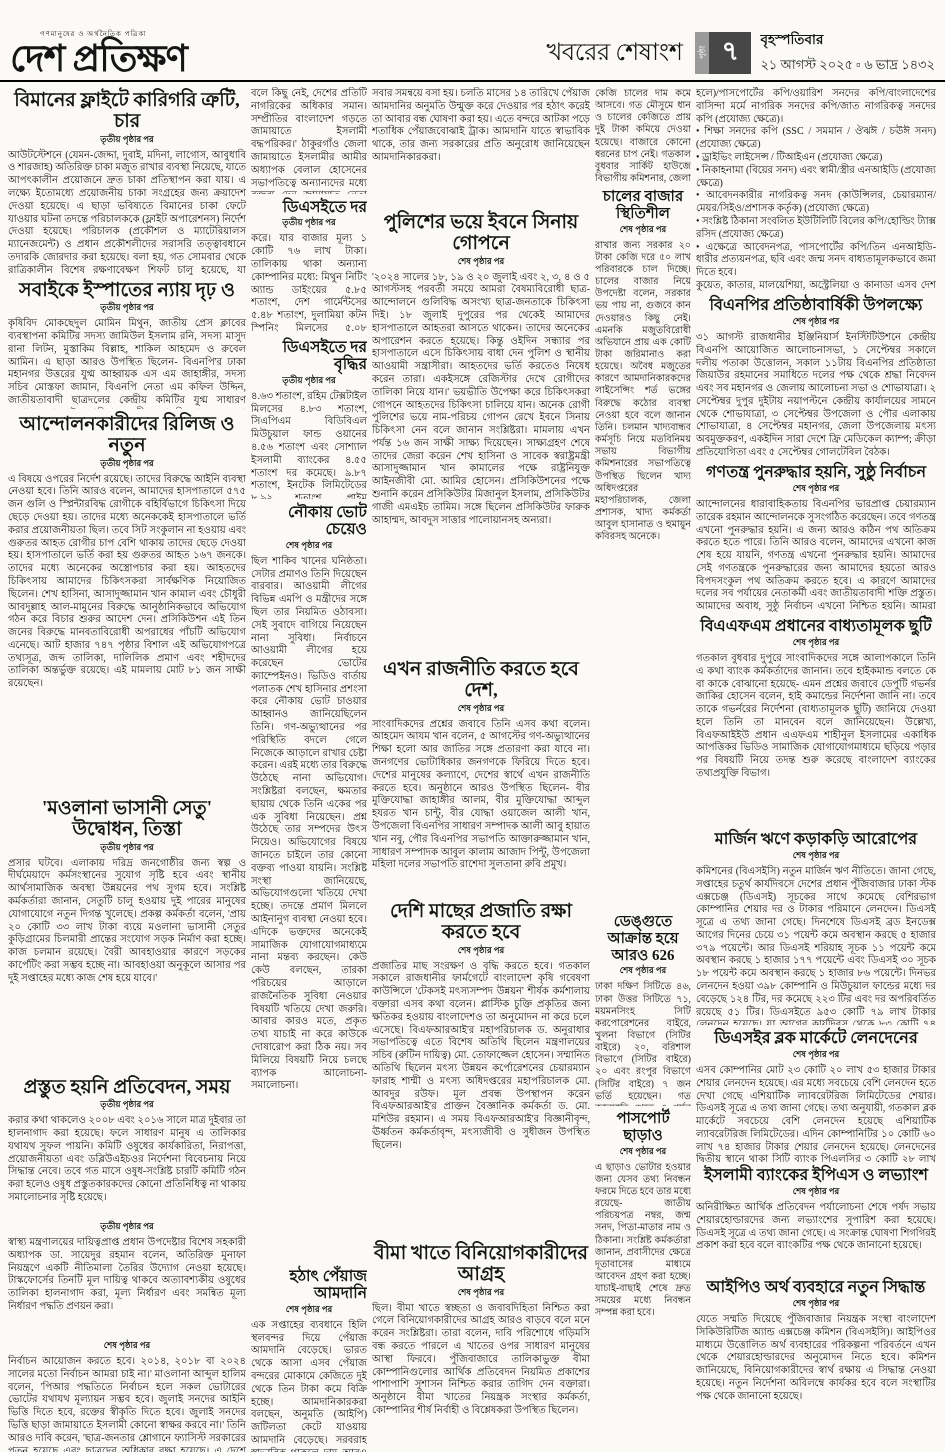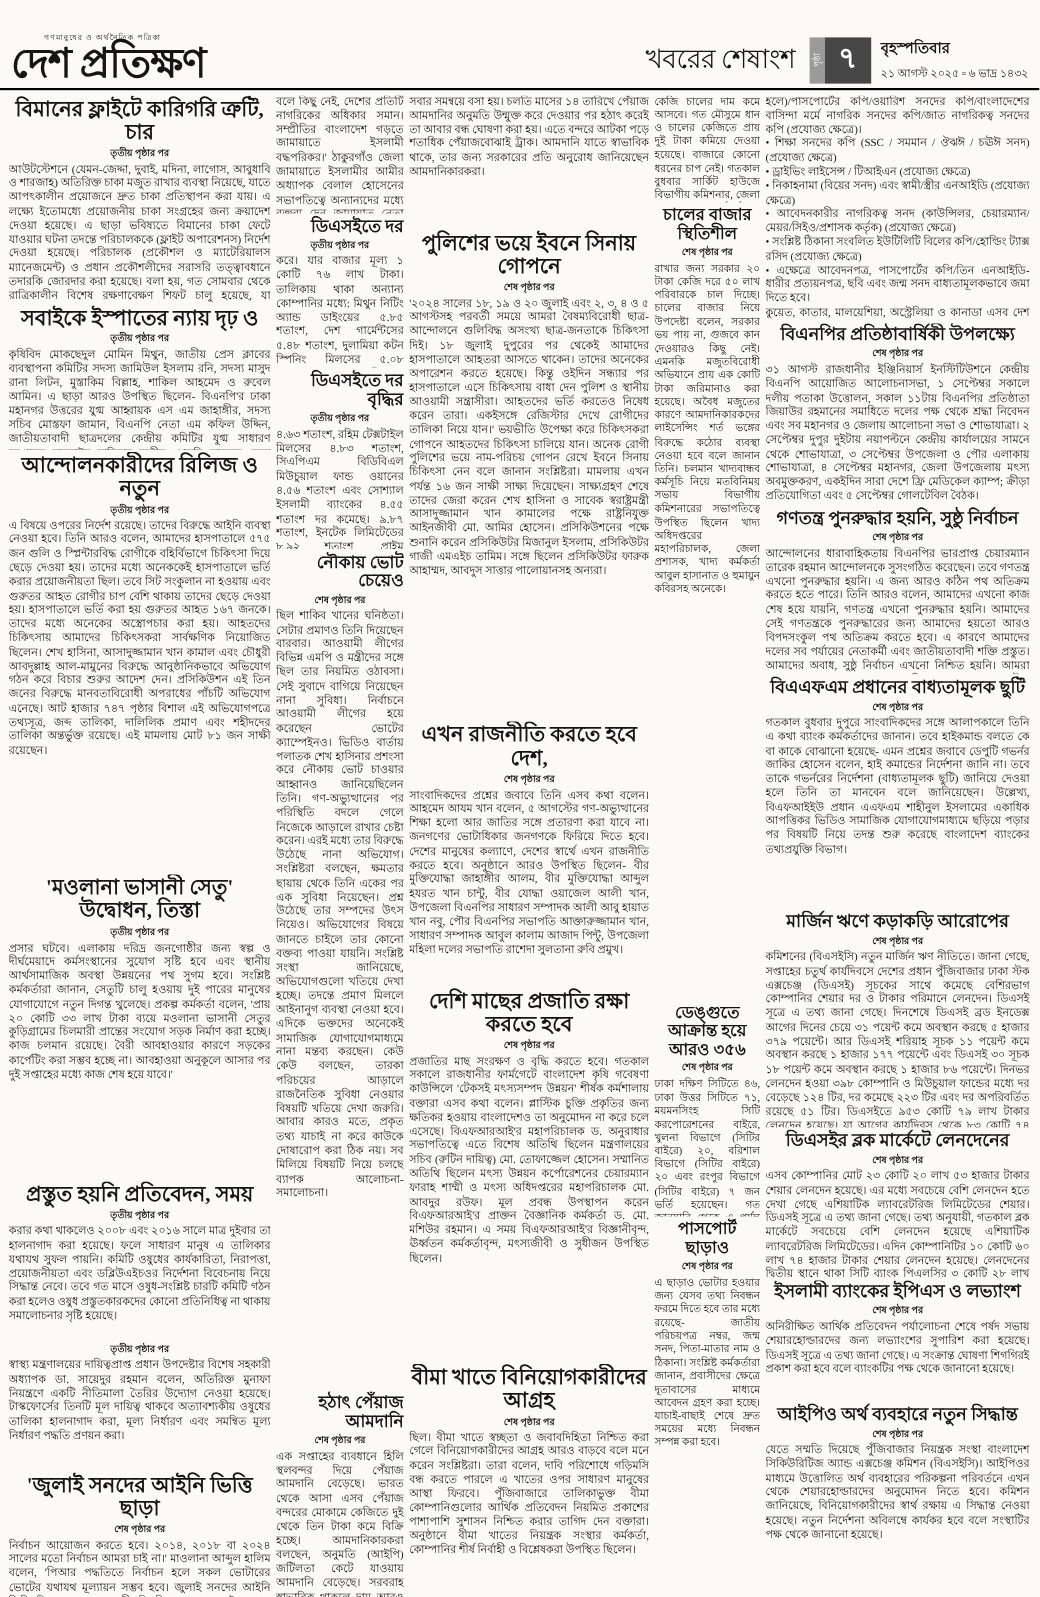--- a/index.html
+++ b/index.html
@@ -23,21 +23,21 @@
     writing-mode:vertical-rl;transform:rotate(180deg);
     background:#9a9a9a;color:#fff;font-size:8px;
     display:flex;align-items:center;justify-content:center;width:14px;
   }
   .pagenum{
     width:42px;background:#474747;color:#fff;font-size:27px;font-weight:bold;
     display:flex;align-items:center;justify-content:center;
   }
   .dateblock{display:flex;flex-direction:column;justify-content:center;min-width:118px;}
   .weekday{font-size:13.5px;font-weight:bold;}
-  .dateline{font-size:10px;margin-top:3px;color:#222;}
+  .dateline{font-size:13px;margin-top:3px;color:#222;}
   
   main.grid{
     display:grid;grid-template-columns:238px 116px 218px 96px 240px;
     column-gap:5px;padding:5px 8px 0;
   }
   .zone{display:flex;flex-direction:column;min-width:0;}
   article.story,div.fragment{overflow:hidden;margin-bottom:2px;}
   .story h2{margin:2px 0 0;text-align:center;font-weight:bold;line-height:1.12;}
   .zone-a .story h2,.zone-c .story h2{font-size:19px;}
   .zone-b .story h2{font-size:15.5px;text-align:right;}
@@ -98,21 +98,20 @@
     <article class="story" style="height:143px">
       <h2>প্রস্তুত হয়নি প্রতিবেদন, সময়</h2>
       <div class="cont">তৃতীয় পৃষ্ঠার পর</div>
       <p>করার কথা থাকলেও ২০০৮ এবং ২০১৬ সালে মাত্র দুইবার তা হালনাগাদ করা হয়েছে। ফলে সাধারণ মানুষ এ তালিকার যথাযথ সুফল পায়নি। কমিটি ওষুধের কার্যকারিতা, নিরাপত্তা, প্রয়োজনীয়তা এবং ডব্লিউএইচওর নির্দেশনা বিবেচনায় নিয়ে সিদ্ধান্ত নেবে। তবে গত মাসে ওষুধ-সংশ্লিষ্ট চারটি কমিটি গঠন করা হলেও ওষুধ প্রস্তুতকারকদের কোনো প্রতিনিধিত্ব না থাকায় সমালোচনার সৃষ্টি হয়েছে।</p>
     </article>
     <article class="story" style="height:117px">
       <div class="cont">তৃতীয় পৃষ্ঠার পর</div>
       <p>স্বাস্থ্য মন্ত্রণালয়ের দায়িত্বপ্রাপ্ত প্রধান উপদেষ্টার বিশেষ সহকারী অধ্যাপক ডা. সায়েদুর রহমান বলেন, অতিরিক্ত মুনাফা নিয়ন্ত্রণে একটি নীতিমালা তৈরির উদ্যোগ নেওয়া হয়েছে। টাস্কফোর্সের তিনটি মূল দায়িত্ব থাকবে অত্যাবশ্যকীয় ওষুধের তালিকা হালনাগাদ করা, মূল্য নির্ধারণ এবং সমন্বিত মূল্য নির্ধারণ পদ্ধতি প্রণয়ন করা।</p>
     </article>
     <article class="story" style="height:130px">
-      <h2>'জুলাই সনদের আইনি ভিত্তি ছাড়া</h2>
       <div class="cont">শেষ পৃষ্ঠার পর</div>
       <p>নির্বাচন আয়োজন করতে হবে। ২০১৪, ২০১৮ বা ২০২৪ সালের মতো নির্বাচন আমরা চাই না।' মাওলানা আব্দুল হালিম বলেন, 'পিআর পদ্ধতিতে নির্বাচন হলে সকল ভোটারের ভোটের যথাযথ মূল্যায়ন সম্ভব হবে। জুলাই সনদের আইনি ভিত্তি দিতে হবে, রক্তের স্বীকৃতি দিতে হবে। জুলাই সনদের ভিত্তি ছাড়া জামায়াতে ইসলামী কোনো স্বাক্ষর করবে না।' তিনি আরও দাবি করেন, 'ছাত্র-জনতার শ্লোগানে ফ্যাসিস্ট সরকারের পতন হয়েছে এবং ছাত্রদের অধিকার রক্ষা হয়েছে। এ দেশে সংখ্যাগুরু বা সংখ্যালঘু</p>
     </article>
   </section>
 
   <section class="zone zone-b">
     <div class="fragment" style="height:107px">
       <p>বলে কিছু নেই, দেশের প্রতিটি নাগরিকের অধিকার সমান। সম্প্রীতির বাংলাদেশ গড়তে জামায়াতে ইসলামী বদ্ধপরিকর।' ঠাকুরগাঁও জেলা জামায়াতে ইসলামীর আমীর অধ্যাপক বেলাল হোসেনের সভাপতিত্বে অন্যান্যদের মধ্যে বক্তব্য দেন জামায়াত নেতা মাওলানা আব্দুল হাকিম, দেলওয়ার হোসেনসহ অন্যান্যরা।</p>
     </div>
     <article class="story" style="height:138px">
@@ -166,21 +165,21 @@
   <section class="zone zone-f">
     <div class="fragment" style="height:97px">
       <p>কেজি চালের দাম কমে আসবে। গত মৌসুমে ধান ও চালের কেজিতে প্রায় দুই টাকা কমিয়ে দেওয়া হয়েছে। বাজারে কোনো ধরনের চাপ নেই। গতকাল বুধবার সার্কিট হাউজে বিভাগীয় কমিশনার, জেলা প্রশাসকসহ কর্মকর্তাদের সঙ্গে মতবিনিময় সভায় এসব কথা বলা হয়।</p>
     </div>
     <article class="story" style="height:723px">
       <h2>চালের বাজার স্থিতিশীল</h2>
       <div class="cont">শেষ পৃষ্ঠার পর</div>
       <p>রাখার জন্য সরকার ২০ টাকা কেজি দরে ৫০ লাখ পরিবারকে চাল দিচ্ছে। চালের বাজার নিয়ে উপদেষ্টা বলেন, সরকার ভয় পায় না, গুজবে কান দেওয়ারও কিছু নেই। এমনকি মজুতবিরোধী অভিযানে প্রায় এক কোটি টাকা জরিমানাও করা হয়েছে। অবৈধ মজুতের কারণে আমদানিকারকদের লাইসেন্সিং শর্ত ভঙ্গের বিরুদ্ধে কঠোর ব্যবস্থা নেওয়া হবে বলে জানান তিনি। চলমান খাদ্যবান্ধব কর্মসূচি নিয়ে মতবিনিময় সভায় বিভাগীয় কমিশনারের সভাপতিত্বে উপস্থিত ছিলেন খাদ্য অধিদপ্তরের মহাপরিচালক, জেলা প্রশাসক, খাদ্য কর্মকর্তা আবুল হাসানাত ও হুমায়ুন কবিরসহ অনেকে।</p>
     </article>
     <article class="story" style="height:195px">
-      <h2>ডেঙ্গুতে আক্রান্ত হয়ে আরও ৩৫৬</h2>
+      <h2>ডেঙ্গুতে আক্রান্ত হয়ে আরও 626</h2>
       <div class="cont">শেষ পৃষ্ঠার পর</div>
       <p>ঢাকা দক্ষিণ সিটিতে ৪৬, ঢাকা উত্তর সিটিতে ৭১, ময়মনসিংহ সিটি করপোরেশনের বাইরে, খুলনা বিভাগে (সিটির বাইরে) ২০, বরিশাল বিভাগে (সিটির বাইরে) ২০ এবং রংপুর বিভাগে (সিটির বাইরে) ৭ জন ভর্তি হয়েছেন। গত জানুয়ারি থেকে এ পর্যন্ত ডেঙ্গু আক্রান্ত হয়ে ২৭ হাজার ৪৭১ জন হাসপাতালে ভর্তি হয়েছেন। চলতি বছরে এ পর্যন্ত মৃত্যু হয়েছে ১০৫ জনের। গতকাল মঙ্গলবার দেশে ডেঙ্গু আক্রান্ত হয়ে ৩৫৭ জন হাসপাতালে ভর্তি হন। ২০২৪ সালে ডেঙ্গুতে ৪৭২ জনের মৃত্যু হয়; ওই বছর মোট ডেঙ্গু রোগী ছিল এক লাখের বেশি। এছাড়া, সুস্থ হয়েছেন এক লাখ ৪০ হাজার জন।</p>
     </article>
     <article class="story" style="height:352px">
       <h2>পাসপোর্ট ছাড়াও</h2>
       <div class="cont">শেষ পৃষ্ঠার পর</div>
       <p>এ ছাড়াও ভোটার হওয়ার জন্য যেসব তথ্য নিবন্ধন ফরমে দিতে হবে তার মধ্যে রয়েছে- জাতীয় পরিচয়পত্র নম্বর, জন্ম সনদ, পিতা-মাতার নাম ও ঠিকানা। সংশ্লিষ্ট কর্মকর্তারা জানান, প্রবাসীদের ক্ষেত্রে দূতাবাসের মাধ্যমে আবেদন গ্রহণ করা হচ্ছে। যাচাই-বাছাই শেষে দ্রুত সময়ের মধ্যে নিবন্ধন সম্পন্ন করা হবে।</p>
     </article>
   </section>
 

